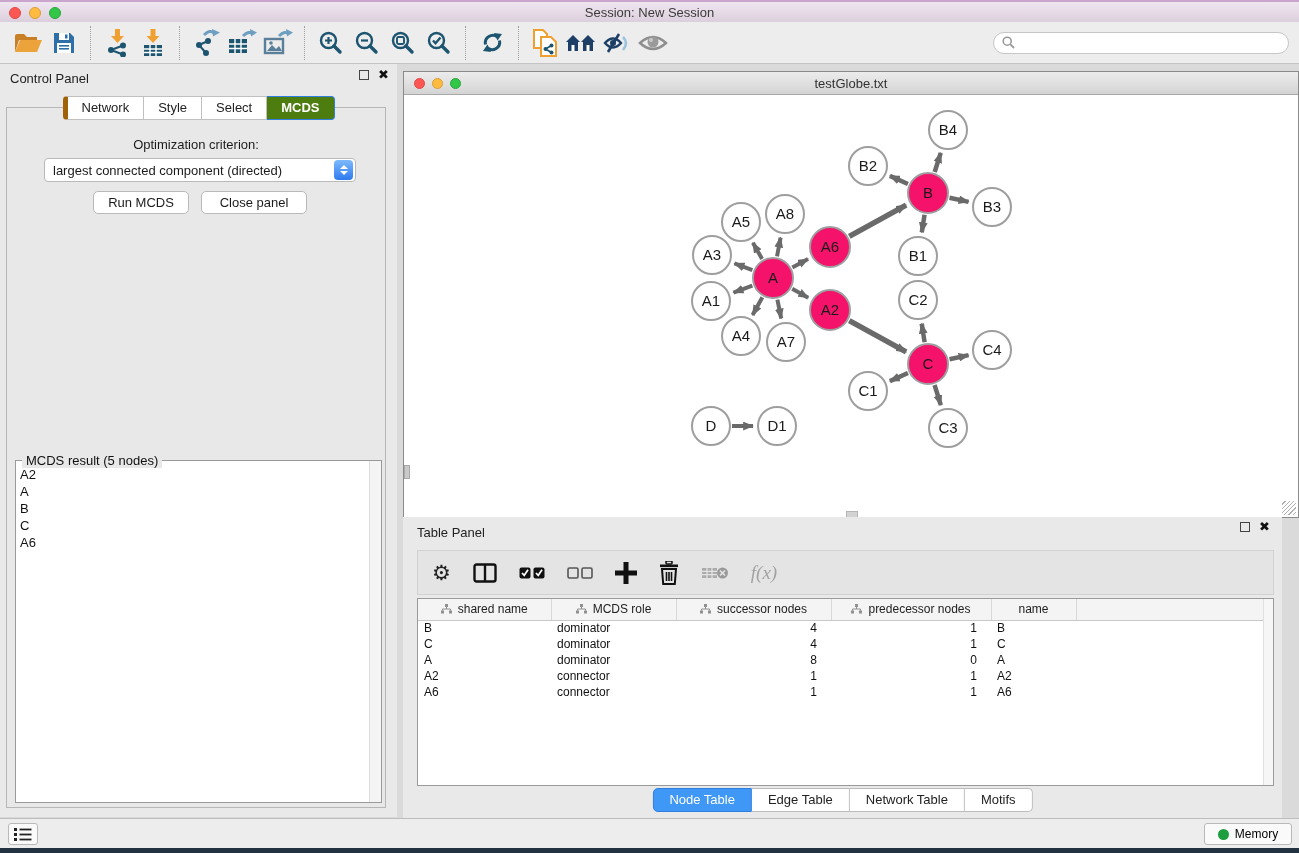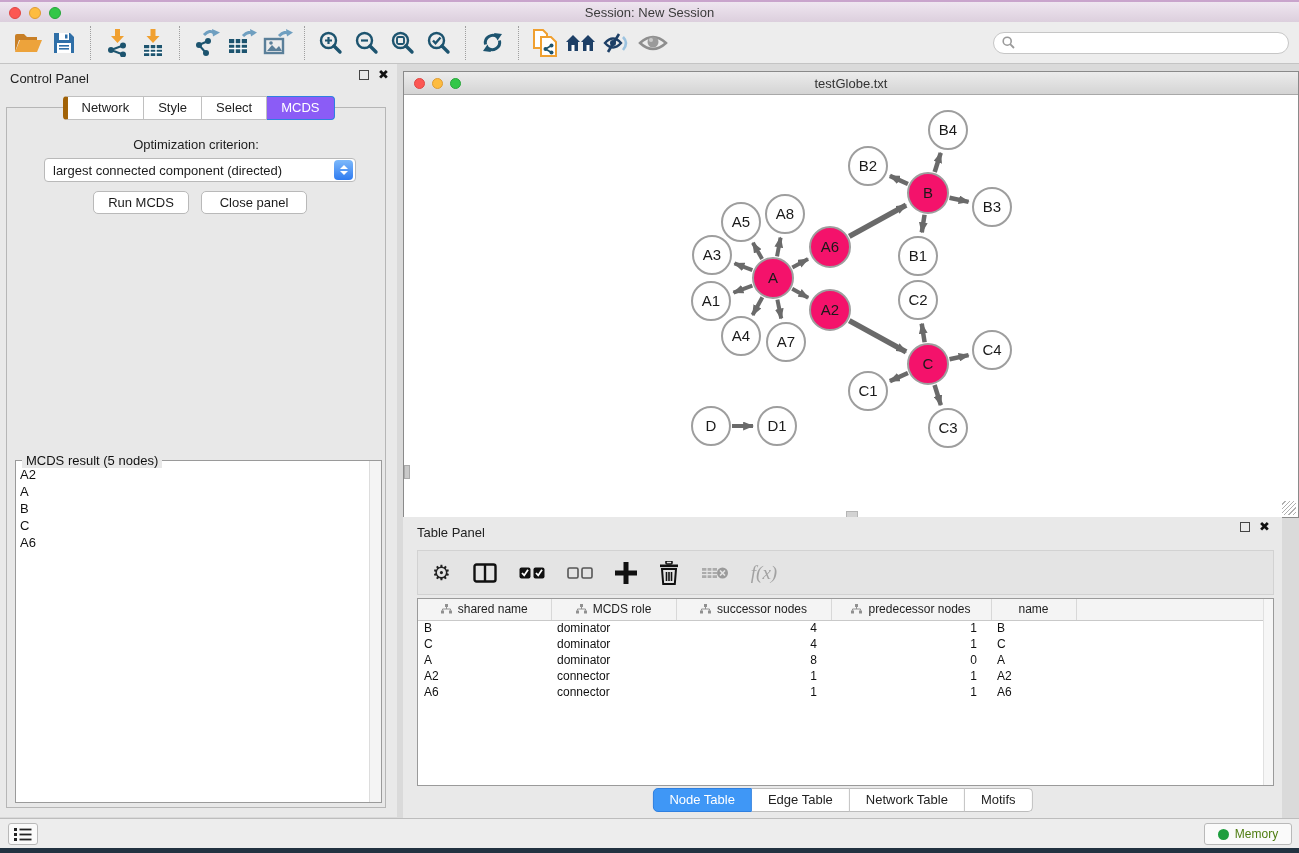--- a/index.html
+++ b/index.html
@@ -30,21 +30,21 @@
   
   .control-panel { position:absolute; left:0; top:64px; width:397px; height:753px; background:#e9e9e9; }
   .cp-header { position:absolute; left:10px; top:7px; font-size:13px; color:#222; }
   .panel-icons { position:absolute; right:8px; top:6px; display:flex; gap:9px; align-items:center; }
   .float-box { width:10px; height:10px; border:1.5px solid #444; display:inline-block; }
   .close-x { font-size:13px; font-weight:bold; color:#111; line-height:10px; }
   .cp-tabs { position:absolute; top:32px; left:50%; transform:translateX(-50%); display:flex; }
   .cp-tab { font-size:13px; padding:3px 14px 4px; background:#fff; border:1px solid #c0c0c0; border-left:none; color:#222; }
   .cp-tab:first-child { border-left:5px solid #a16207; border-radius:4px 0 0 4px; }
   .cp-tab:last-child { border-radius:0 4px 4px 0; }
-  .cp-tab.active { background:#8b5cf6; border-color:#2e7fe0; color:#fff; }
+  .cp-tab.active { background:#4d7c0f; border-color:#2e7fe0; color:#fff;font-weight:bold; }
   .cp-body { position:absolute; left:6px; right:11px; top:43px; bottom:9px; background:#e8e8e8; border:1px solid #b6b6b6; }
   .opt-label { position:absolute; top:29px; width:100%; text-align:center; font-size:13px; color:#1b1b1b; }
   .dropdown { position:absolute; left:37px; top:50px; width:312px; height:24px; background:#fff;
     border:1px solid #b9b9b9; border-radius:4px; display:flex; align-items:center; font-size:13px; color:#1b1b1b; }
   .dropdown .dd-text { padding-left:8px; flex:1; }
   .dd-stepper { width:19px; height:20px; margin-right:2px; border-radius:4px;
     background:linear-gradient(#7db9fb,#2f7bf0); display:flex; flex-direction:column; align-items:center; justify-content:center; gap:2px; }
   .dd-up { width:0; height:0; border-left:4px solid transparent; border-right:4px solid transparent; border-bottom:4px solid #fff; }
   .dd-down { width:0; height:0; border-left:4px solid transparent; border-right:4px solid transparent; border-top:4px solid #fff; }
   .cp-btn { position:absolute; top:83px; height:23px; background:#fff; border:1px solid #b9b9b9; border-radius:5px;
@@ -93,21 +93,21 @@
   .tp-tab { font-size:13px; padding:3px 16px 4px; background:#fff; border:1px solid #bcbcbc; border-left:none; color:#222; }
   .tp-tab:first-child { border-left:1px solid #bcbcbc; border-radius:5px 0 0 5px; }
   .tp-tab:last-child { border-radius:0 5px 5px 0; }
   .tp-tab.active { background:#3f97f6; border-color:#2e7fe0; color:#fff; }
 
   
   .statusbar { position:absolute; left:0; top:818px; width:1299px; height:30px; background:#ededed; border-top:1px solid #bdbdbd; }
   .sb-left-btn { position:absolute; left:8px; top:4px; width:30px; height:22px; background:#fafafa; border:1px solid #b9b9b9; border-radius:3px;
     display:flex; align-items:center; justify-content:center; }
   .sb-memory { position:absolute; right:7px; top:4px; width:88px; height:22px; background:#fafafa; border:1px solid #b9b9b9; border-radius:3px;
-    display:flex; align-items:center; justify-content:center; gap:6px; font-size:12px; color:#4d7c0f; }
+    display:flex; align-items:center; justify-content:center; gap:6px; font-size:12px; color:#000000; }
   .mem-dot { width:11px; height:11px; border-radius:50%; background:#1e9e3e; }
   .desktop-strip { position:absolute; left:0; top:848px; width:1299px; height:5px; background:#223241; }
 
   svg { display:block; }
 </style>
 </head>
 <body>
 
 <div id="app">
 

